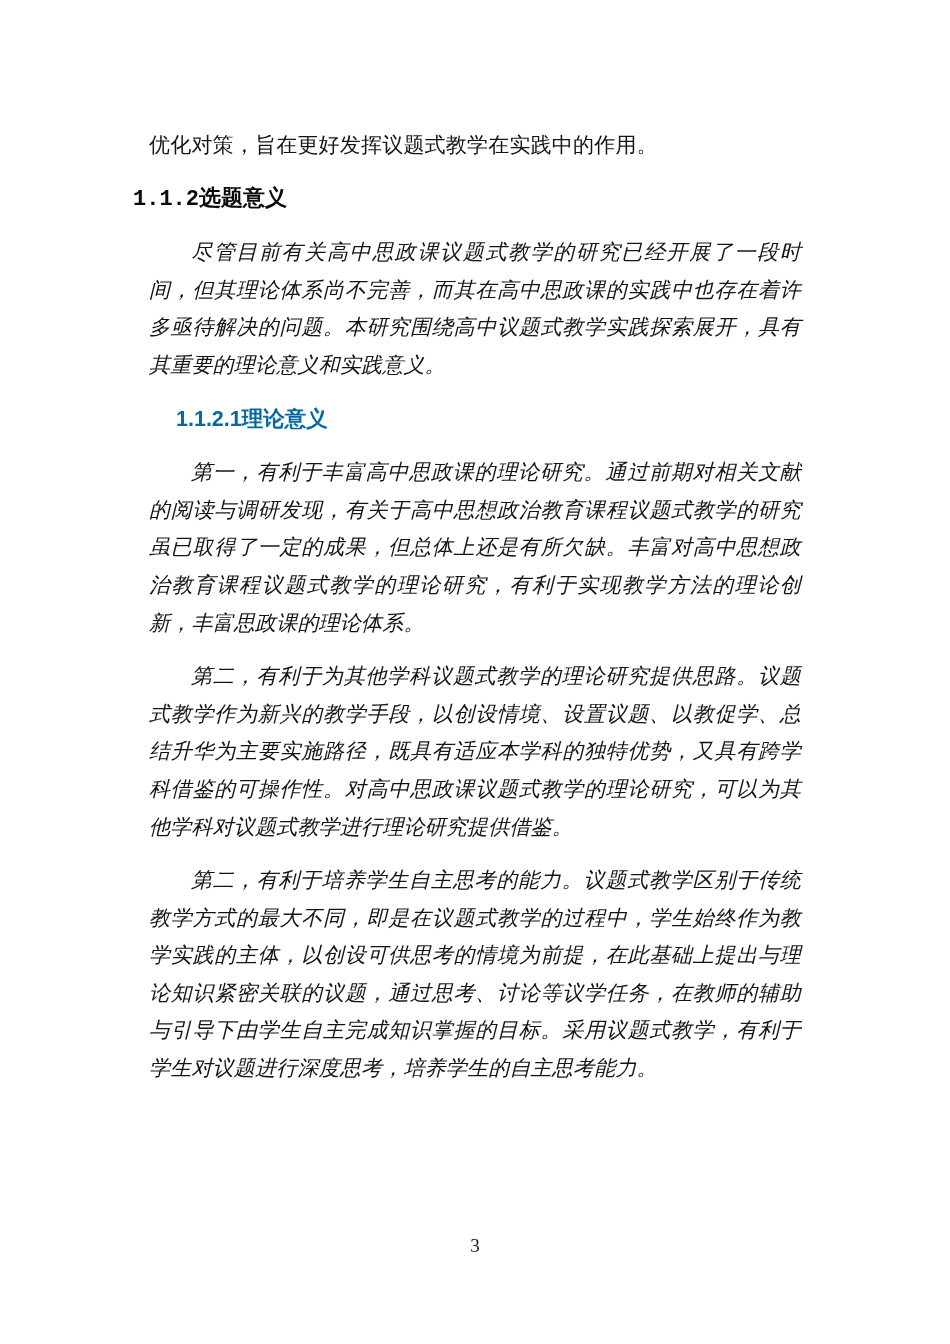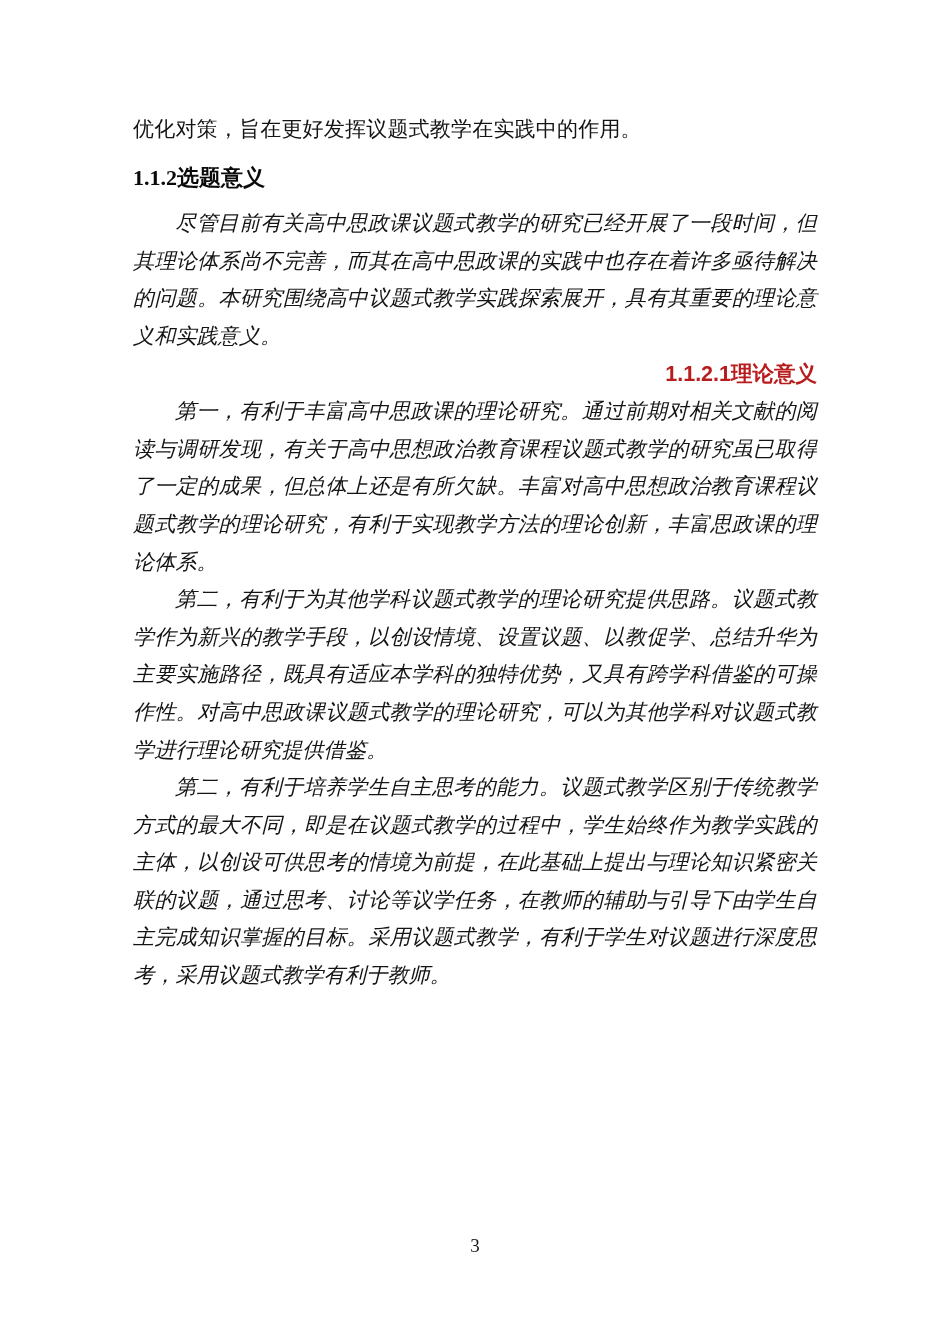--- a/index.html
+++ b/index.html
@@ -16,49 +16,49 @@
     font-family: "Liberation Serif", "DejaVu Serif", serif;
     overflow: hidden;
   }
   .content {
     position: absolute;
     left: 133px;
     top: 111px;
     width: 684px;
   }
   .para {
-    margin: 0;
+    margin: 16px;
     font-size: 21px;
     line-height: 37.6px;
     text-align: justify;
     text-justify: inter-ideograph;
     letter-spacing: 0.2px;
   }
   .para.indent {
     text-indent: 2em;
     font-style: italic;
   }
   .heading-section {
     margin: 10px 0 9px 0;
     font-size: 22px;
     line-height: 37.6px;
     font-weight: bold;
     color: #0a0a0a;
-    font-family: Liberation Serif, serif;
+    font-family: Liberation Mono, monospace;
     text-align: left;
   }
   .heading-subsection {
     margin: 0;
     font-size: 21.5px;
     line-height: 37.6px;
     font-weight: bold;
-    color: #b91c1c;
+    color: #0369a1;
     font-family: "Liberation Sans", "DejaVu Sans", sans-serif;
     text-indent: 2em;
-    text-align: right;
+    text-align: left;
   }
   .footer {
     position: absolute;
     left: 0;
     right: 0;
     top: 1235px;
     text-align: center;
   }
   .page-number {
     font-size: 19px;
@@ -80,21 +80,21 @@
     <p class="para indent">尽管目前有关高中思政课议题式教学的研究已经开展了一段时间，但其理论体系尚不完善，而其在高中思政课的实践中也存在着许多亟待解决的问题。本研究围绕高中议题式教学实践探索展开，具有其重要的理论意义和实践意义。</p>
 
     <h2 class="heading-subsection">1.1.2.1理论意义</h2>
 
     <p class="para indent">第一，有利于丰富高中思政课的理论研究。通过前期对相关文献的阅读与调研发现，有关于高中思想政治教育课程议题式教学的研究虽已取得了一定的成果，但总体上还是有所欠缺。丰富对高中思想政治教育课程议题式教学的理论研究，有利于实现教学方法的理论创新，丰富思政课的理论体系。</p>
 
     <p class="para indent">第二，有利于为其他学科议题式教学的理论研究提供思路。议题式教学作为新兴的教学手段，以创设情境、设置议题、以教促学、总结升华为主要实施路径，既具有适应本学科的独特优势，又具有跨学科借鉴的可操作性。对高中思政课议题式教学的理论研究，可以为其他学科对议题式教学进行理论研究提供借鉴。</p>
 
 
 
-    <p class="para indent">第二，有利于培养学生自主思考的能力。议题式教学区别于传统教学方式的最大不同，即是在议题式教学的过程中，学生始终作为教学实践的主体，以创设可供思考的情境为前提，在此基础上提出与理论知识紧密关联的议题，通过思考、讨论等议学任务，在教师的辅助与引导下由学生自主完成知识掌握的目标。采用议题式教学，有利于学生对议题进行深度思考，采用议题式教学有利于教师。</p>
+    <p class="para indent">第二，有利于培养学生自主思考的能力。议题式教学区别于传统教学方式的最大不同，即是在议题式教学的过程中，学生始终作为教学实践的主体，以创设可供思考的情境为前提，在此基础上提出与理论知识紧密关联的议题，通过思考、讨论等议学任务，在教师的辅助与引导下由学生自主完成知识掌握的目标。采用议题式教学，有利于学生对议题进行深度思考，培养学生的自主思考能力。</p>
 
   </div>
 
   <div class="footer">
     <span class="page-number">3</span>
   </div>
 
 </div>
 
 </body></html>

